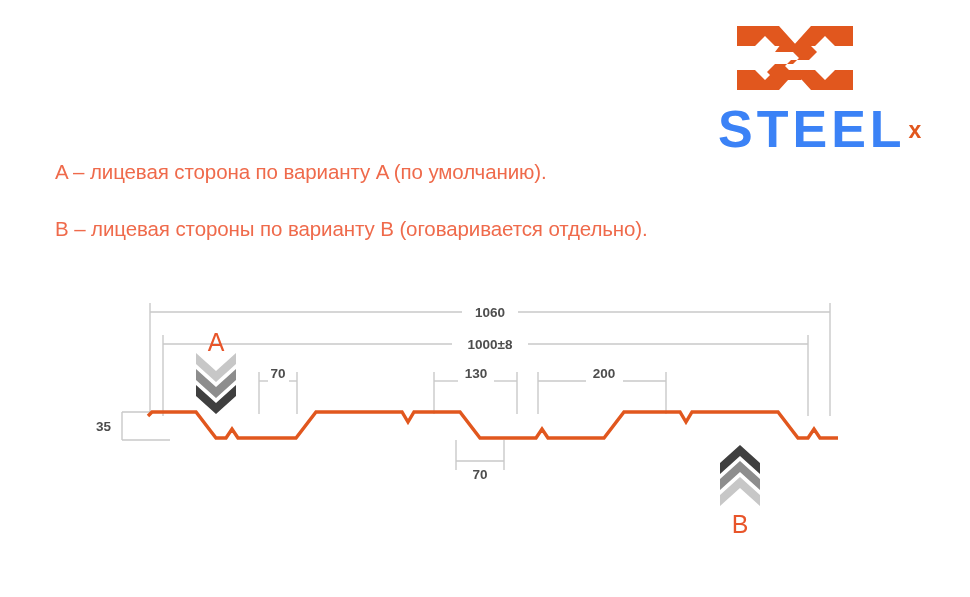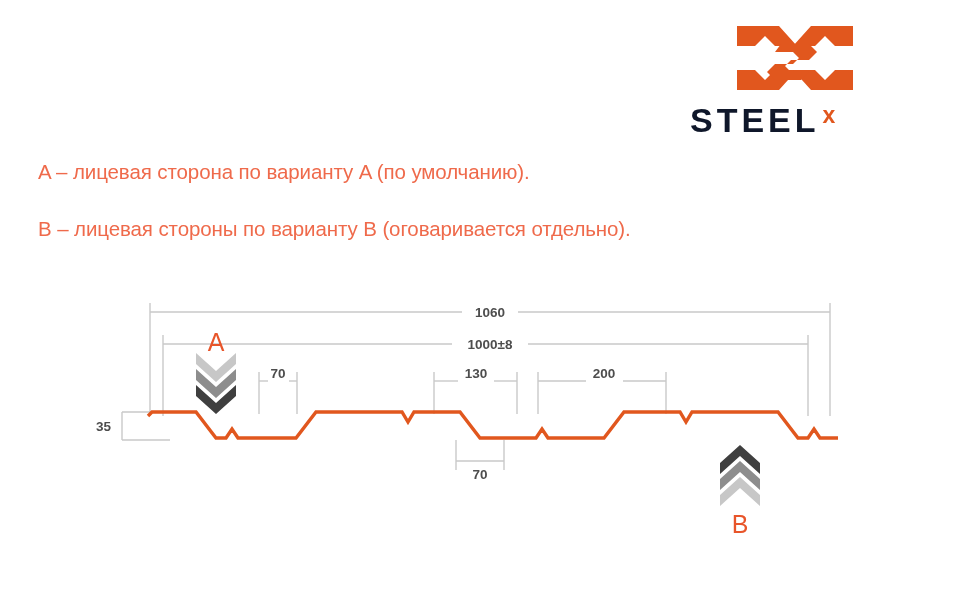--- a/index.html
+++ b/index.html
@@ -37,40 +37,41 @@
     top: 85px;
     width: 225px;
     height: 42px;
     display: flex;
     align-items: baseline;
     justify-content: flex-start;
   }
   #logo-word-steel {
     font-family: "Liberation Sans", sans-serif;
     font-weight: bold;
-    font-size: 34px;
+    font-size: 52px;
     letter-spacing: 4px;
-    color: #0f172a;
+    color: #3b82f6;
     line-height: 1;
+    margin-left: 28px;
   }
   #logo-word-x {
     font-family: "Liberation Sans", sans-serif;
     font-weight: bold;
     font-size: 23px;
     color: #e1571e;
     line-height: 1;
     margin-left: 3px;
     position: relative;
     top: -9px;
   }
 
   
   .note-line {
     position: absolute;
-    left: 38px;
+    left: 55px;
     color: #ef6a4b;
     font-family: "Liberation Sans", sans-serif;
     font-size: 20.5px;
     font-weight: normal;
     white-space: nowrap;
     letter-spacing: -0.1px;
   }
   #note-a { top: 160px; }
   #note-b { top: 217px; text-align: center; }
 

